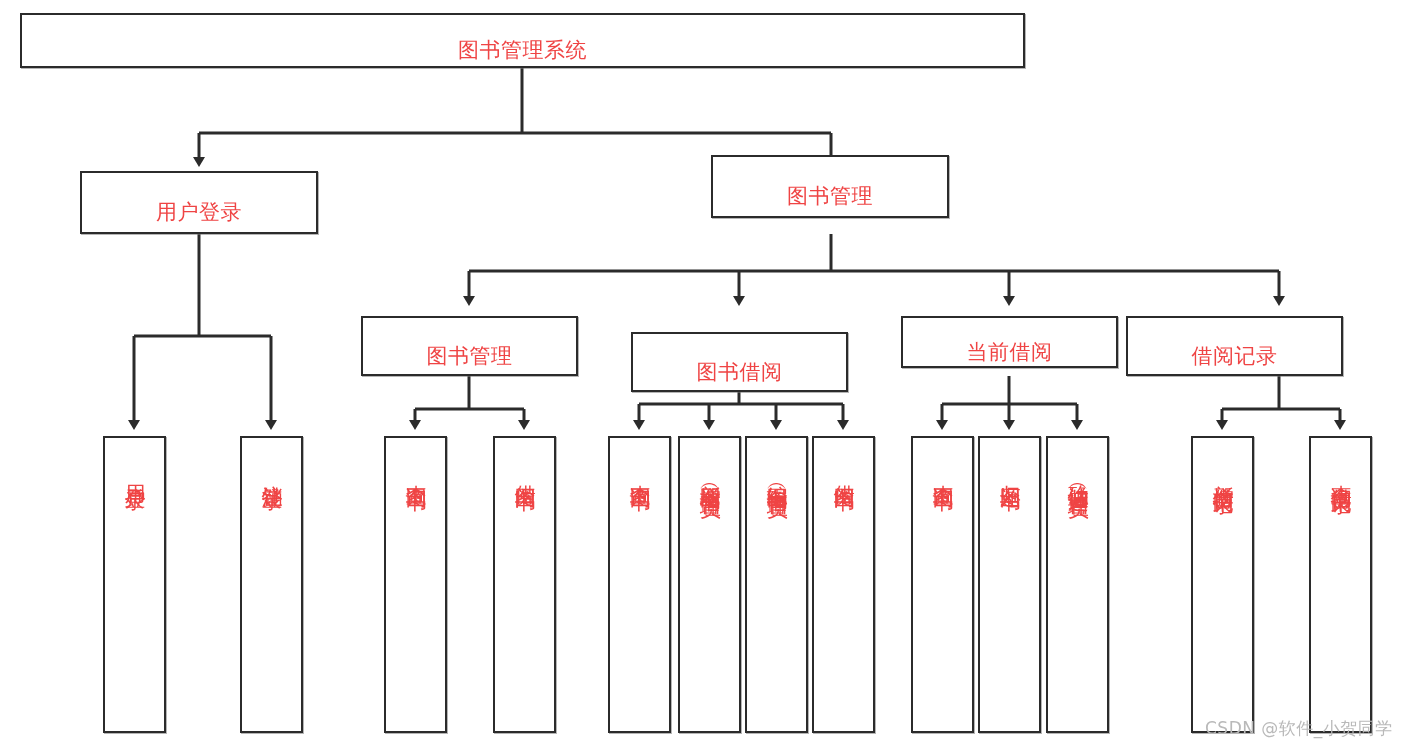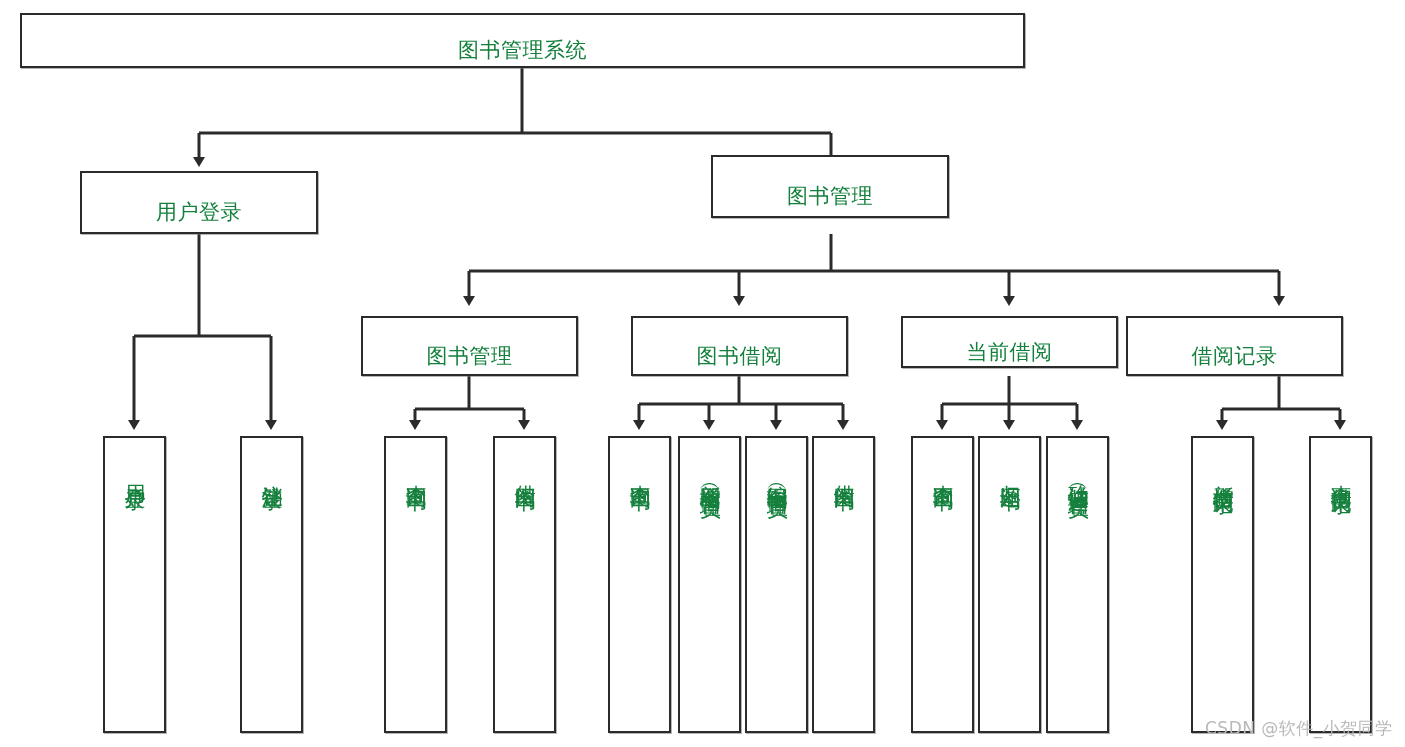--- a/index.html
+++ b/index.html
@@ -30,21 +30,21 @@
     position: absolute;
     box-sizing: border-box;
     background: #ffffff;
     border: 2px solid #2b2b2b;
     display: flex;
     align-items: center;
     justify-content: center;
     box-shadow: 1px 1px 0 rgba(120,120,120,0.55);
   }
   .node .label {
-    color: #15803d;
+    color: #ef4444;
     font-size: 21px;
     line-height: 1.18;
     letter-spacing: 0.5px;
     white-space: nowrap;
     margin-top: 20px;
   }
   
   .node.horiz .label {
     writing-mode: horizontal-tb;
   }
@@ -134,21 +134,21 @@
   </div>
 
   <div class="node horiz" style="left:711px; top:155px; width:238px; height:63px;">
     <span class="label">图书管理</span>
   </div>
 
   <div class="node horiz" style="left:361px; top:316px; width:217px; height:60px;">
     <span class="label">图书管理</span>
   </div>
 
-  <div class="node horiz" style="left:631px; top:316px; width:217px; height:60px;">
+  <div class="node horiz" style="left:631px; top:332px; width:217px; height:60px;">
     <span class="label">图书借阅</span>
   </div>
 
   <div class="node horiz" style="left:901px; top:316px; width:217px; height:52px;">
     <span class="label">当前借阅</span>
   </div>
 
   <div class="node horiz" style="left:1126px; top:316px; width:217px; height:60px;">
     <span class="label">借阅记录</span>
   </div>

